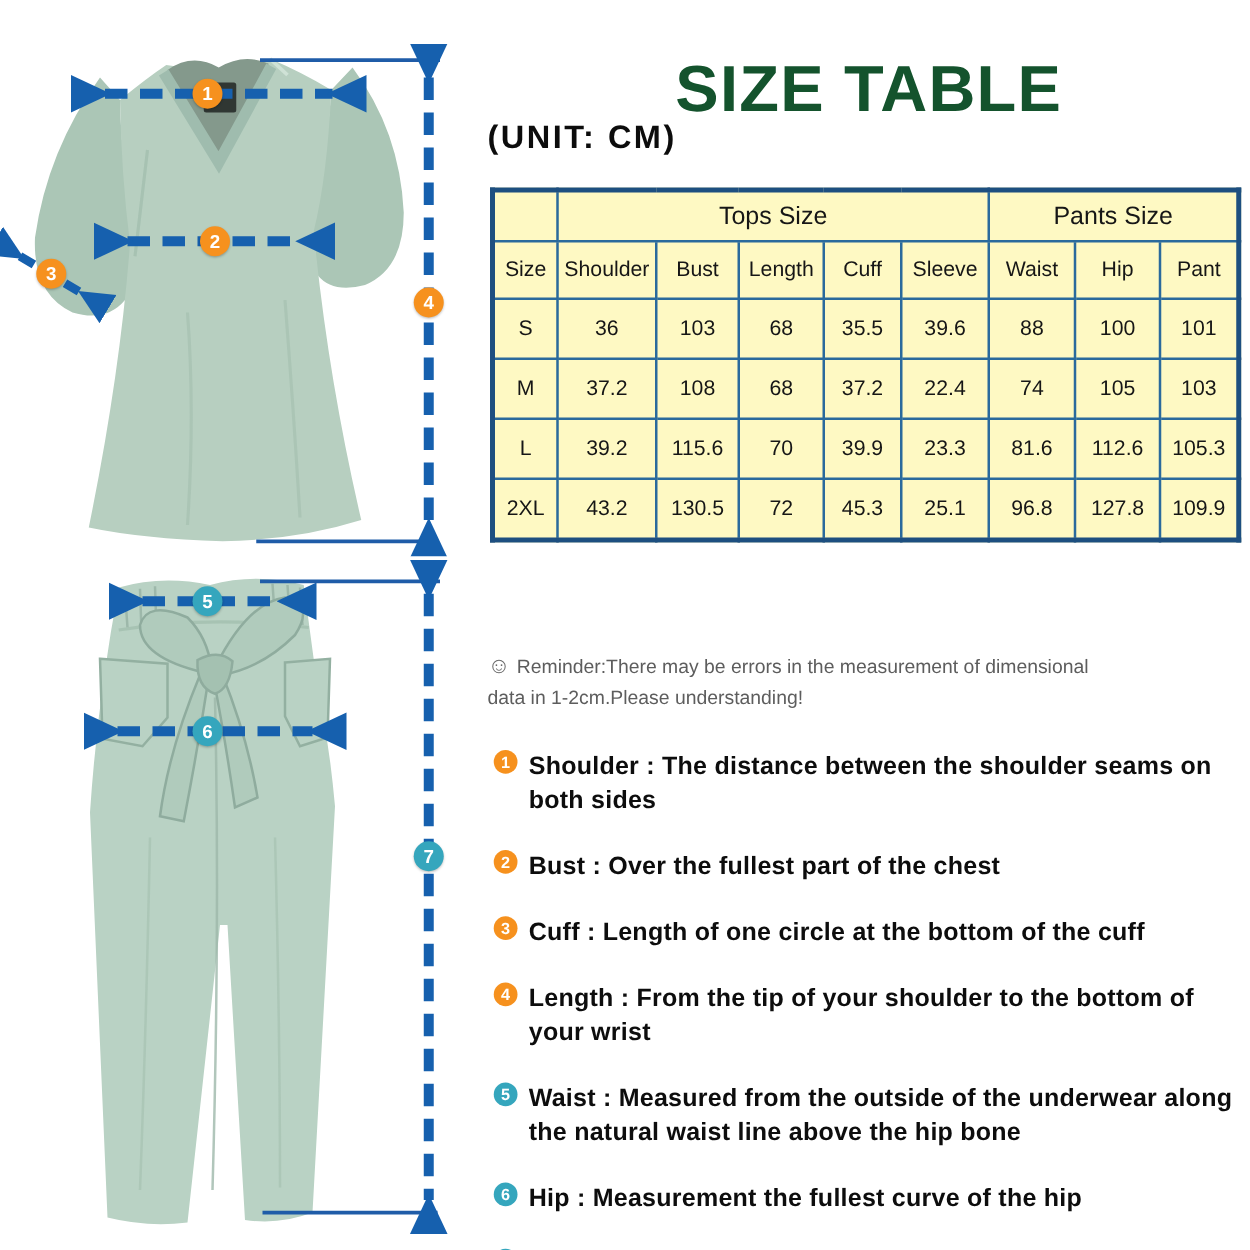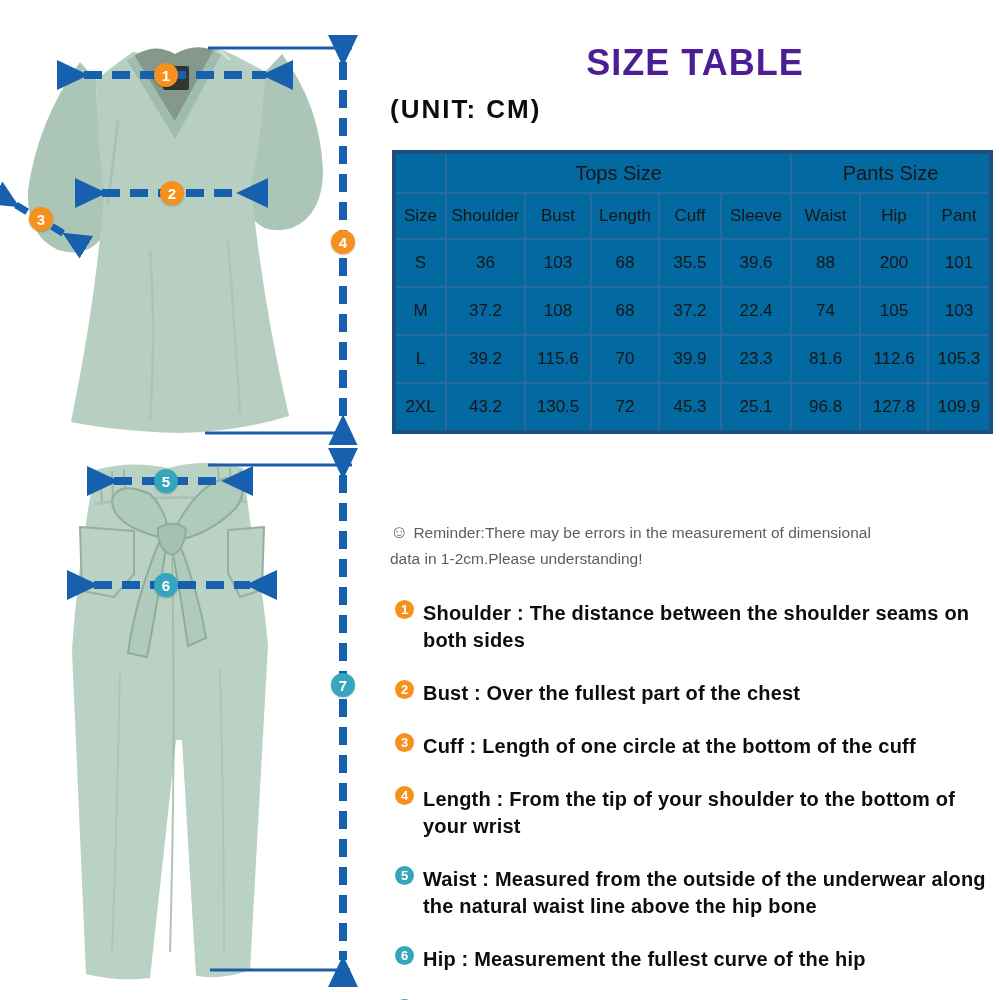--- a/index.html
+++ b/index.html
@@ -14,26 +14,26 @@
 
   .gbadge{position:absolute;width:24px;height:24px;border-radius:50%;
           display:flex;align-items:center;justify-content:center;
           color:#fff;font-size:15px;font-weight:bold;z-index:5;
           box-shadow:0 1px 2px rgba(0,0,0,.25);}
 
   
   #right-pane{position:absolute;left:390px;top:0;width:610px;height:1000px;}
 
   #main-title{position:absolute;top:42px;left:0;width:100%;text-align:center;
-              font-size:36px;font-weight:bold;color:#4c1d95;letter-spacing:1px;}
+              font-size:52px;font-weight:bold;color:#14532d;letter-spacing:1px;}
   #unit-subtitle{position:absolute;top:94px;left:0;width:100%;
                  font-size:26px;font-weight:bold;color:#0c0c0c;letter-spacing:2px;}
 
   #size-table{position:absolute;top:150px;left:2px;border-collapse:collapse;
-              table-layout:fixed;width:597px;background:#0369a1;
+              table-layout:fixed;width:597px;background:#fef9c3;
               border:4px solid #1d4f80;}
   #size-table th,#size-table td{border:2px solid #2a6a9c;text-align:center;
               vertical-align:middle;font-weight:normal;color:#161616;
               overflow:hidden;white-space:nowrap;padding:0;}
   #size-table .grp-row th{font-size:20px;height:38px;}
   #size-table .col-row th{font-size:17px;height:44px;}
   #size-table tbody td{font-size:17px;height:46px;}
 
   #reminder{position:absolute;top:519px;left:0;width:100%;
             font-size:15.5px;color:#5d5d5d;line-height:1.55;}
@@ -164,21 +164,21 @@
       </thead>
       <tbody>
           <tr>
             <td>S</td>
             <td>36</td>
             <td>103</td>
             <td>68</td>
             <td>35.5</td>
             <td>39.6</td>
             <td>88</td>
-            <td>200</td>
+            <td>100</td>
             <td>101</td>
           </tr>
           <tr>
             <td>M</td>
             <td>37.2</td>
             <td>108</td>
             <td>68</td>
             <td>37.2</td>
             <td>22.4</td>
             <td>74</td>

